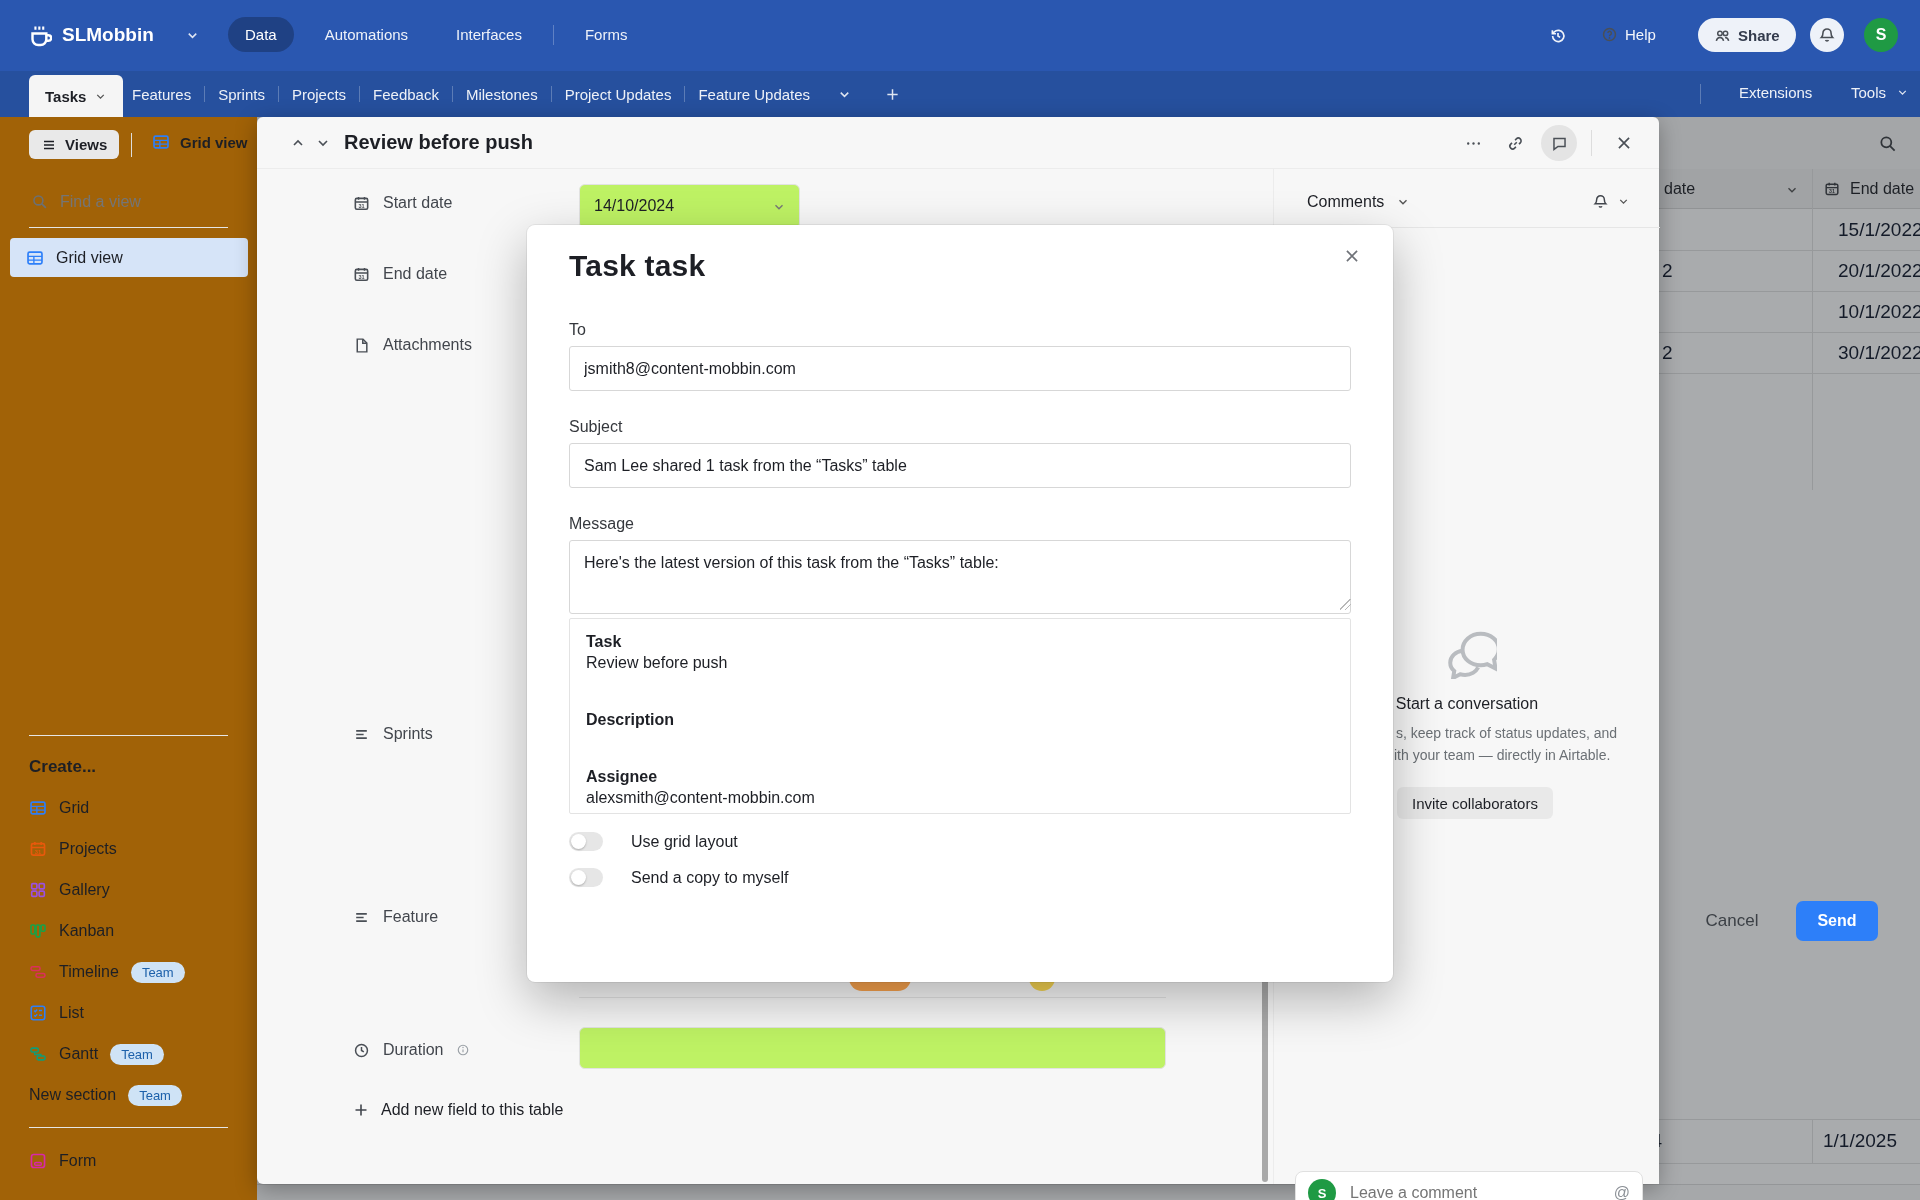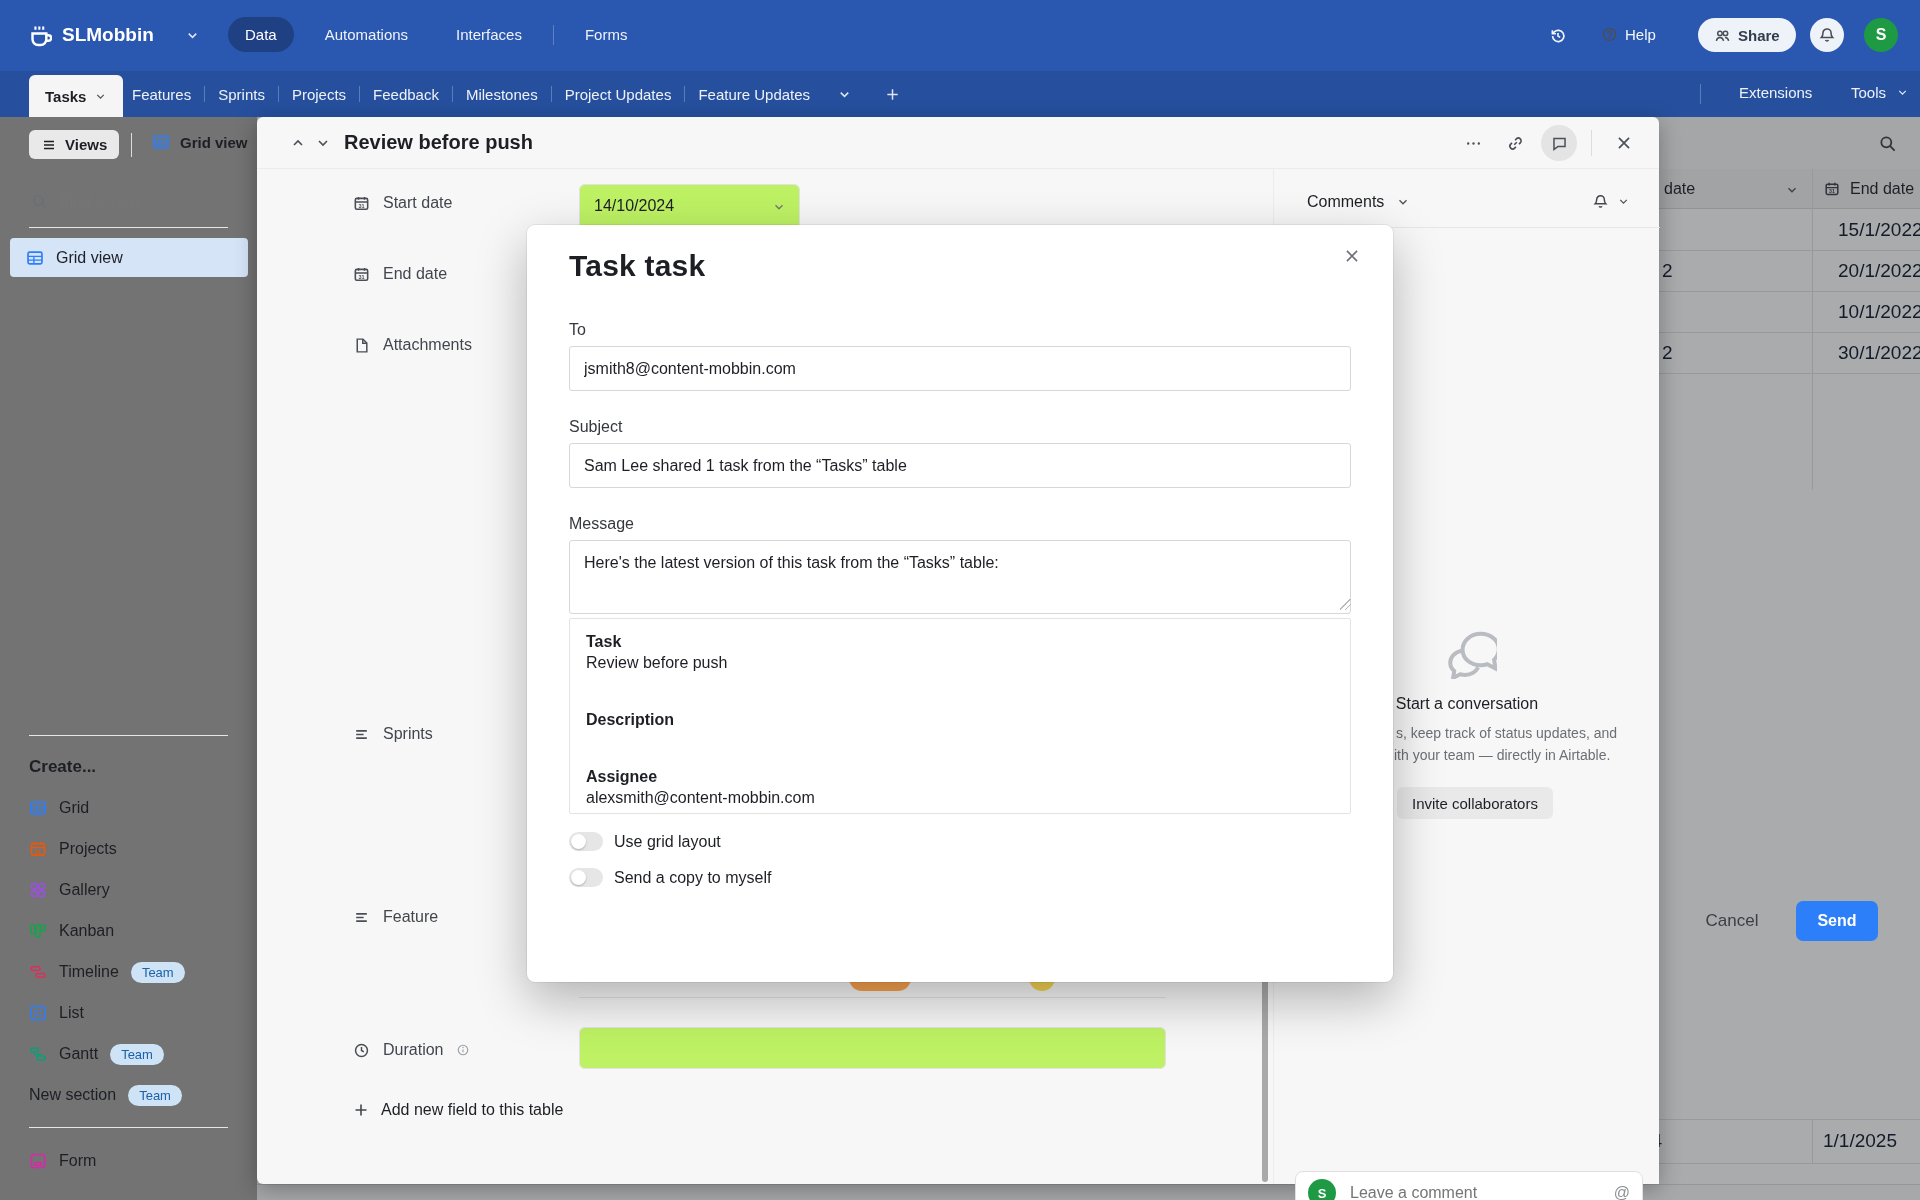--- a/index.html
+++ b/index.html
@@ -13,21 +13,21 @@
   .tablebar{left:0;top:71px;width:1920px;height:46px;background:#26509e;color:#fff;}
   .navtab{font-size:15px;color:rgba(255,255,255,.92);padding:9px 17px;border-radius:18px;}
   .navtab.active{background:rgba(0,0,0,.25);color:#fff;}
   .vdiv{width:1px;height:20px;background:rgba(255,255,255,.25);}
   .pill-btn{display:flex;align-items:center;gap:7px;background:#eef2f9;color:#333b4d;border-radius:17px;height:34px;padding:0 16px;font-size:15px;}
   .circle-btn{width:34px;height:34px;border-radius:50%;background:#eef2f9;color:#333b4d;display:flex;align-items:center;justify-content:center;}
   .avatar{width:34px;height:34px;border-radius:50%;background:#1f9a44;color:#fff;display:flex;align-items:center;justify-content:center;font-size:16px;font-weight:bold;}
   .ttab{font-size:15px;color:rgba(255,255,255,.92);padding:0 4px;white-space:nowrap;}
   .tab-active{position:absolute;left:29px;top:4px;height:42px;background:#f5f5f5;border-radius:6px 6px 0 0;display:flex;align-items:center;gap:8px;padding:0 16px;color:#1d1f25;font-size:15px;font-weight:bold;}
   
-  .sidebar{left:0;top:117px;width:257px;height:1083px;background:#737373;z-index:3;}
+  .sidebar{left:0;top:117px;width:257px;height:1083px;background:#a16207;z-index:3;}
   .views-pill{position:absolute;left:29px;top:13px;height:29px;display:flex;align-items:center;gap:8px;background:#e9e9e9;border-radius:6px;padding:0 12px;font-size:15px;font-weight:bold;color:#1d1f25;}
   .side-item{position:absolute;left:10px;width:238px;height:30px;display:flex;align-items:center;gap:12px;padding-left:19px;font-size:16px;color:#1d1f25;}
   .side-item .lbl{white-space:nowrap;}
   .badge{background:#cfe3f6;color:#1c60aa;border-radius:11px;font-size:13px;padding:3px 11px;}
   .hline{position:absolute;background:#e6e6e6;height:1px;}
   
   .basegrid{left:257px;top:117px;width:1663px;height:1083px;background:#fff;}
   .basegrid .toolbar{position:absolute;left:0;top:0;width:1663px;height:52px;background:#f7f7f7;}
   .cellline{position:absolute;background:#e2e2e2;}
   .hdr{position:absolute;font-size:16px;color:#1d1f25;display:flex;align-items:center;gap:10px;}
@@ -46,21 +46,21 @@
   .dialog{left:527px;top:225px;width:866px;height:757px;background:#fff;border-radius:8px;box-shadow:0 0 0 1px rgba(0,0,0,.06),0 18px 50px rgba(0,0,0,.28);z-index:6;}
   .dlg-label{position:absolute;left:42px;font-size:16px;color:#35383d;}
   .dlg-input{position:absolute;left:42px;width:782px;height:45px;border:1px solid #d7d7d7;border-radius:3px;background:#fff;font-size:16px;color:#1d1f25;padding:0 14px;outline:none;}
   textarea.dlg-input{padding:11px 14px;resize:none;line-height:21px;}
   .resize-h{position:absolute;right:4px;width:11px;height:11px;background:
      linear-gradient(135deg,transparent 45%,#b8b8b8 45%,#b8b8b8 52%,transparent 52%,transparent 70%,#b8b8b8 70%,#b8b8b8 77%,transparent 77%);}
   .preview{position:absolute;left:42px;top:393px;width:782px;height:196px;border:1px solid #e3e3e3;border-radius:2px;background:#fff;overflow:hidden;padding:12px 16px;}
   .pv-name{font-size:16px;font-weight:bold;color:#1d1f25;line-height:21px;}
   .pv-val{font-size:16px;color:#1d1f25;line-height:21px;}
   .pv-gap{height:36px;}
-  .toggle-row{position:absolute;left:42px;display:flex;align-items:center;gap:11px;font-size:16px;color:#1d1f25;}
+  .toggle-row{position:absolute;left:42px;display:flex;align-items:center;gap:28px;font-size:16px;color:#1d1f25;}
   .toggle{width:34px;height:19px;border-radius:10px;background:#e6e6e6;position:relative;}
   .toggle::after{content:"";position:absolute;left:2px;top:2px;width:15px;height:15px;border-radius:50%;background:#fff;box-shadow:0 1px 2px rgba(0,0,0,.25);}
   .btn-send{position:absolute;left:1269px;top:676px;width:82px;height:40px;background:#2d7ff9;color:#fff;border:none;border-radius:7px;font-size:16px;font-weight:bold;}
   .btn-cancel{position:absolute;left:1160px;top:685px;width:90px;font-size:17px;color:#3c4046;text-align:center;background:none;border:none;}
   .close-x{position:absolute;color:#6f7278;}
   
   .c-blue{color:#2d7ff9}.c-orange{color:#e8590c}.c-purple{color:#9b51e0}.c-green{color:#16a34a}
   .c-crimson{color:#dc2f5c}.c-teal{color:#0f9d78}.c-magenta{color:#d928a9}
 </style>
 </head>

